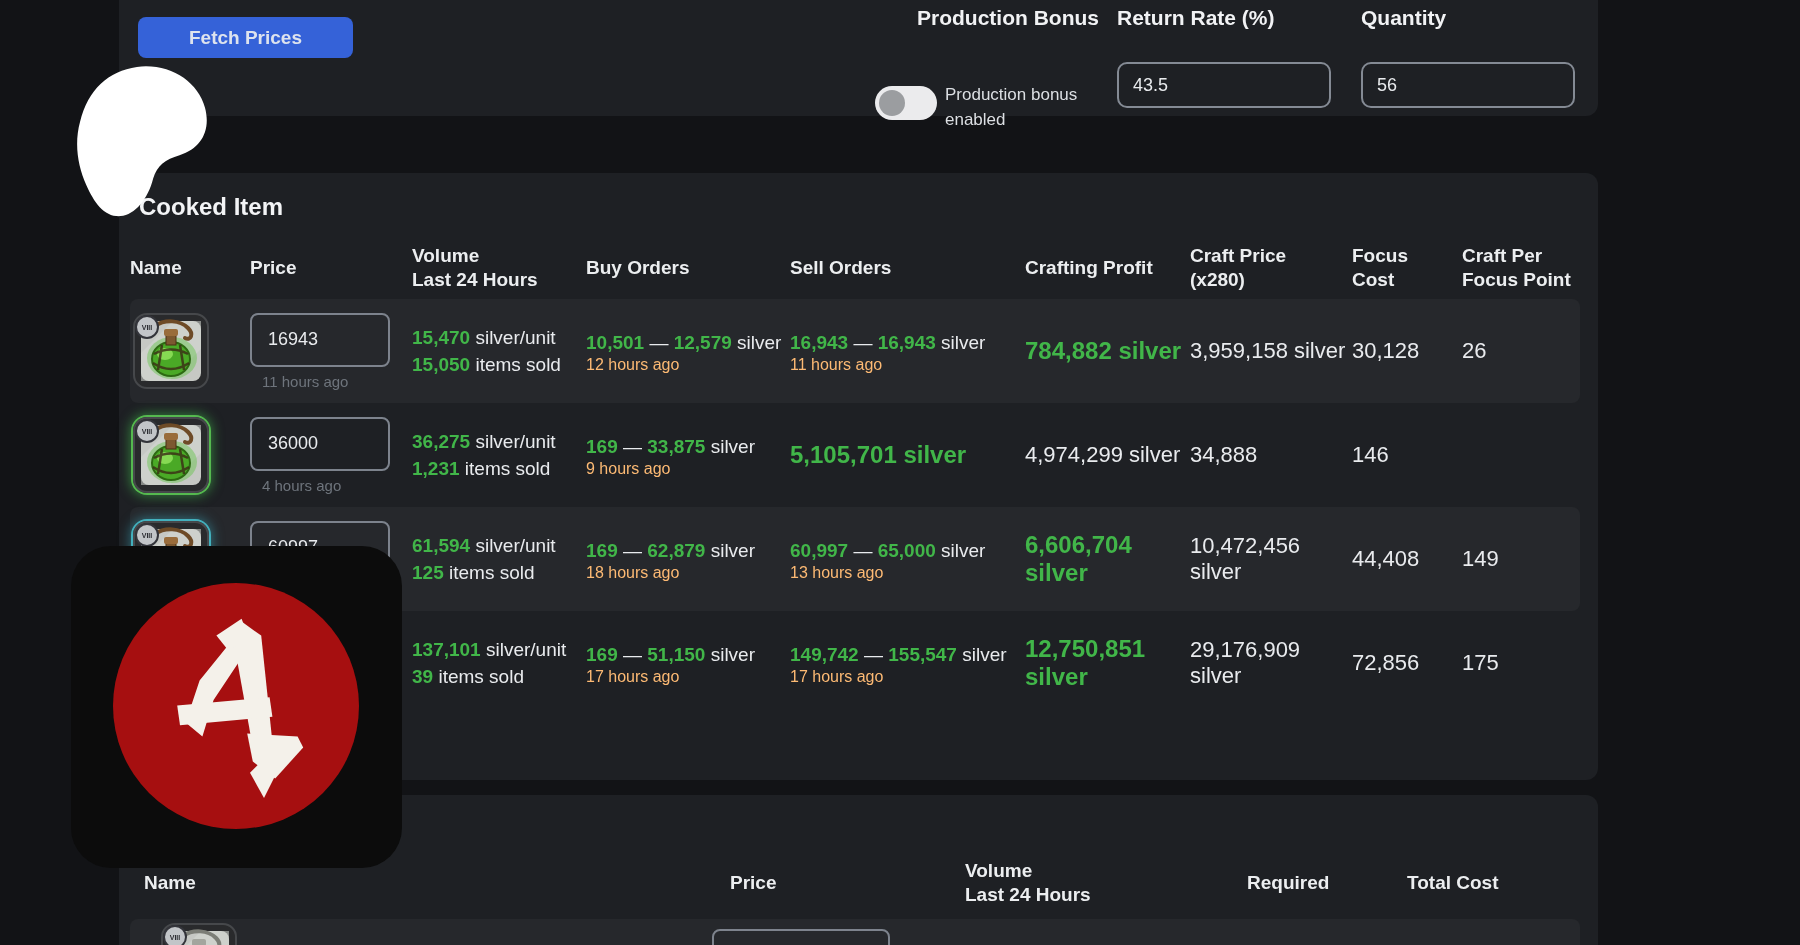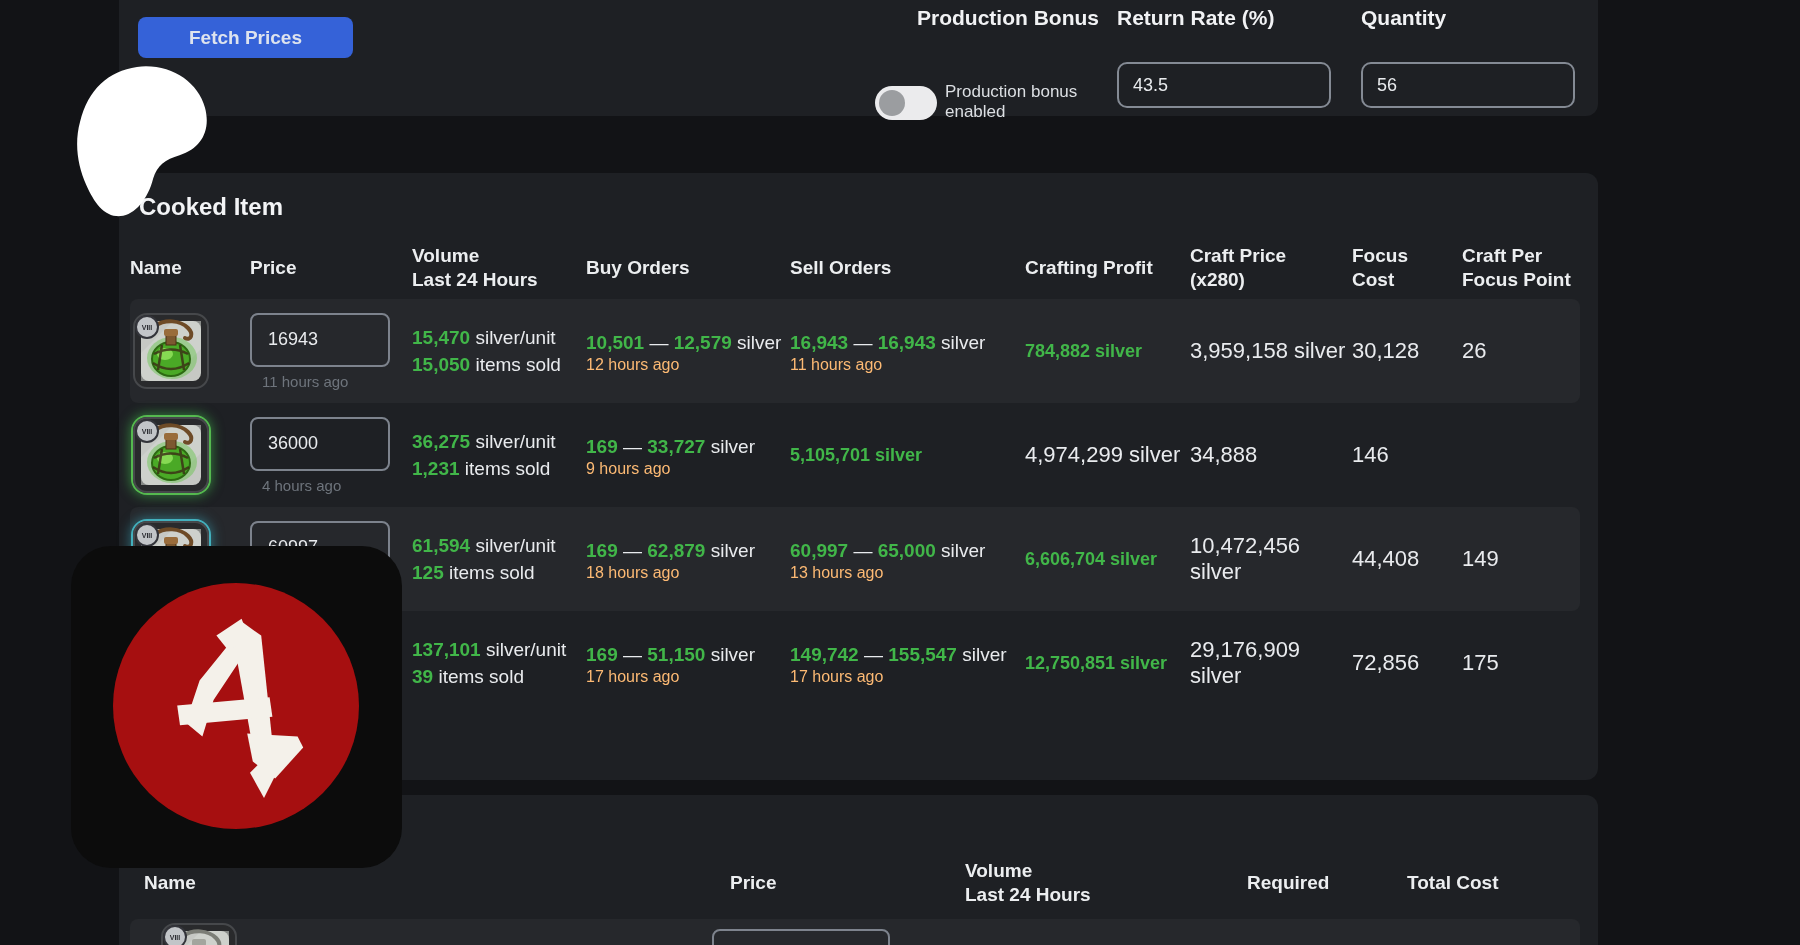--- a/index.html
+++ b/index.html
@@ -7,21 +7,21 @@
   .card{position:absolute;background:#1e2024;border-radius:12px}
 
   
   #topcard{left:119px;top:0;width:1479px;height:116px;border-radius:0 0 12px 12px}
   #fetch-btn{position:absolute;left:19px;top:17px;width:215px;height:41px;background:#3562d8;
     border:none;border-radius:8px;color:#dde3ee;font-weight:bold;font-size:19px;font-family:inherit;cursor:pointer}
   .sec-label{position:absolute;top:6px;font-size:21px;font-weight:bold;color:#f1f2f4;white-space:nowrap}
   #pb-head{left:798px}#rr-head{left:998px}#qty-head{left:1242px}
   #toggle{position:absolute;left:756px;top:86px;width:62px;height:34px;border-radius:17px;background:#ebebed;cursor:pointer}
   #toggle .knob{position:absolute;left:4px;top:4px;width:26px;height:26px;border-radius:50%;background:#9b9da0}
-  #pb-text{position:absolute;left:826px;top:82px;width:140px;font-size:17px;line-height:20px;color:#dcdfe3}
+  #pb-text{position:absolute;left:826px;top:82px;width:140px;font-size:17px;line-height:25px;color:#dcdfe3}
   .tinput{position:absolute;top:62px;width:214px;height:46px;box-sizing:border-box;background:transparent;
     border:2px solid #848a94;border-radius:10px;color:#e9ebee;font-size:18px;padding:0 14px;font-family:inherit}
   #rr-input{left:998px}#qty-input{left:1242px}
 
   
   #cooked{left:119px;top:173px;width:1479px;height:607px}
   .card-title{position:absolute;left:20px;top:20px;font-size:24px;font-weight:bold;color:#f3f4f6}
   .tbl{position:absolute;left:11px;right:18px;top:64px}
   .thead,.trow{display:grid;grid-template-columns:120px 162px 174px 204px 235px 165px 162px 110px 1fr;align-items:center}
   .thead{height:62px;font-weight:bold;font-size:19px;line-height:24px;color:#eceef0}
@@ -31,21 +31,21 @@
   .c-name{padding-left:3px}
   .icon{width:76px;height:76px;border-radius:14px;position:relative}
   .v-green{box-shadow:0 0 0 2px #55b94f,0 0 12px 3px rgba(70,200,80,.55)}
   .v-teal{box-shadow:0 0 0 2px #43b0bd,0 0 12px 3px rgba(60,180,200,.5)}
   .price-in{width:140px;height:54px;box-sizing:border-box;background:transparent;border:2px solid #7d838d;
     border-radius:8px;color:#e9ebee;font-size:18px;padding:0 16px;font-family:inherit}
   .ago{color:#6e747c;font-size:15px;margin:6px 0 0 12px;min-height:17px}
   .line{font-size:19px;line-height:27px;color:#e9ebee}
   .num{color:#41b649;font-weight:bold}
   .sub{color:#fdba74;font-size:16px;min-height:18px}
-  .profit{color:#41b649;font-weight:bold;font-size:18px}
+  .profit{color:#41b649;font-weight:bold;font-size:24px}
   .plain{font-size:22px;color:#e9ebee}
 
   
   #ingcard{left:119px;top:795px;width:1479px;height:230px}
   .ihead{display:grid;grid-template-columns:600px 235px 282px 160px 1fr;margin:0 18px 0 11px;padding-top:56px;
     height:64px;align-items:center;font-weight:bold;font-size:19px;line-height:24px;color:#eceef0}
   .ihead .hcell:first-child{padding-left:14px}
   .irow{margin:4px 18px 0 11px;height:90px;background:#26282c;border-radius:8px;position:relative}
   .irow .icon{position:absolute;left:31px;top:4px}
   .irow .price-in{position:absolute;left:582px;top:10px;width:178px}
@@ -158,21 +158,21 @@
         </div>
       <div>
         <input class="price-in" value="36000" style="">
         <div class="ago">4 hours ago</div>
       </div>
       <div>
         <div class="line"><span class="num">36,275</span><span> silver/unit</span></div>
         <div class="line"><span class="num">1,231</span><span> items sold</span></div>
       </div>
       <div>
-        <div class="line"><span class="num">169</span><span> — </span><span class="num">33,727</span><span> silver</span></div>
+        <div class="line"><span class="num">169</span><span> — </span><span class="num">33,875</span><span> silver</span></div>
         <div class="sub">9 hours ago</div>
       </div>
       <div class="profit">5,105,701 silver</div>
       <div class="plain">4,974,299 silver</div>
       <div class="plain">34,888</div>
       <div class="plain">146</div>
     </div>
 
     <div class="trow alt">
       <div class="c-name">

